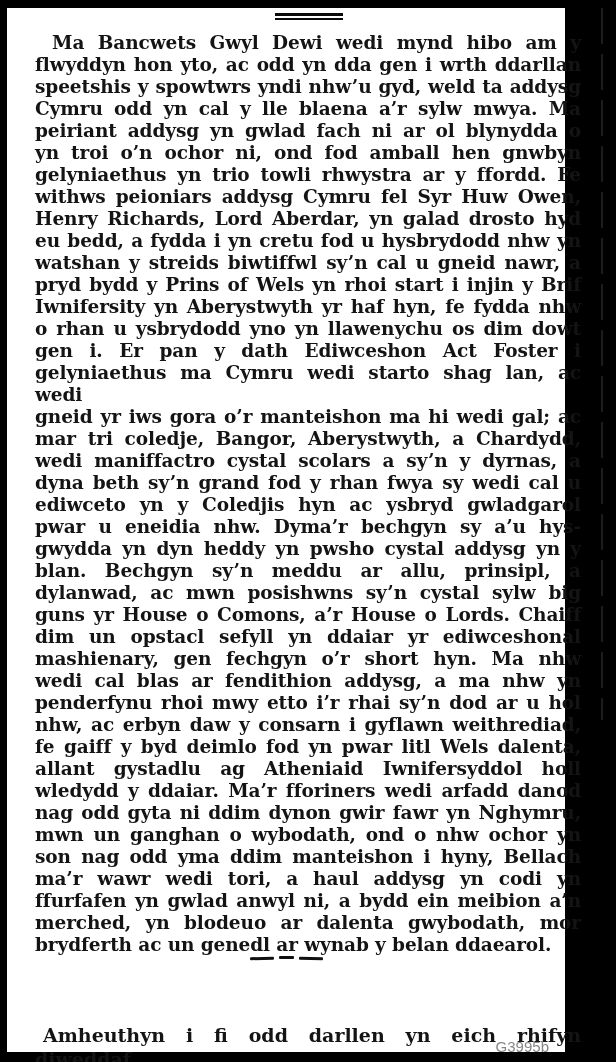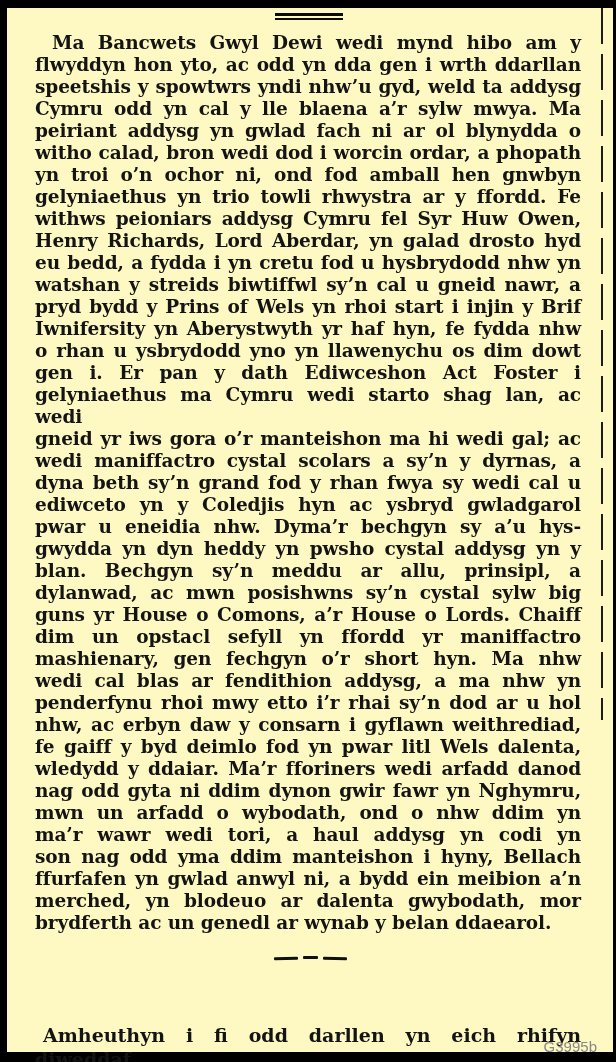--- a/index.html
+++ b/index.html
@@ -7,22 +7,22 @@
     position: relative;
     width: 616px;
     height: 1062px;
     background: #000;
     overflow: hidden;
     font-family: "DejaVu Serif", serif;
   }
   .page {
     position: absolute;
     top: 8px; left: 7px;
-    width: 606px; height: 1044px;
-    background: #fef9c3;
+    width: 558px; height: 1044px;
+    background: #ffffff;
   }
   .divider-top {
     position: absolute;
     left: 268px; top: 5px;
     width: 68px; height: 2px;
     border-top: 3px solid #0a0a0a;
     border-bottom: 2px solid #0a0a0a;
   }
   .column-rule {
     position: absolute;
@@ -97,52 +97,53 @@
     <div class="divider-top"></div>
 
     <div class="column-rule"></div>
 
     <div class="article">
         <div class="line first">Ma Bancwets Gwyl Dewi wedi mynd hibo am y</div>
         <div class="line">flwyddyn hon yto, ac odd yn dda gen i wrth ddarllan</div>
         <div class="line">speetshis y spowtwrs yndi nhw’u gyd, weld ta addysg</div>
         <div class="line">Cymru odd yn cal y lle blaena a’r sylw mwya. Ma</div>
         <div class="line">peiriant addysg yn gwlad fach ni ar ol blynydda o</div>
-        <div class="line">witho calad, bron wedi dod i worcin ordar, a phopath</div>
         <div class="line">yn troi o’n ochor ni, ond fod amball hen gnwbyn</div>
         <div class="line">gelyniaethus yn trio towli rhwystra ar y ffordd. Fe</div>
         <div class="line">withws peioniars addysg Cymru fel Syr Huw Owen,</div>
         <div class="line">Henry Richards, Lord Aberdar, yn galad drosto hyd</div>
         <div class="line">eu bedd, a fydda i yn cretu fod u hysbrydodd nhw yn</div>
         <div class="line">watshan y streids biwtiffwl sy’n cal u gneid nawr, a</div>
         <div class="line">pryd bydd y Prins of Wels yn rhoi start i injin y Brif</div>
         <div class="line">Iwnifersity yn Aberystwyth yr haf hyn, fe fydda nhw</div>
         <div class="line">o rhan u ysbrydodd yno yn llawenychu os dim dowt</div>
         <div class="line">gen i. Er pan y dath Ediwceshon Act Foster i</div>
         <div class="line">gelyniaethus ma Cymru wedi starto shag lan, ac wedi</div>
         <div class="line">gneid yr iws gora o’r manteishon ma hi wedi gal; ac</div>
+        <div class="line">mar tri coledje, Bangor, Aberystwyth, a Chardydd,</div>
         <div class="line">wedi maniffactro cystal scolars a sy’n y dyrnas, a</div>
         <div class="line">dyna beth sy’n grand fod y rhan fwya sy wedi cal u</div>
         <div class="line">ediwceto yn y Coledjis hyn ac ysbryd gwladgarol</div>
         <div class="line">pwar u eneidia nhw. Dyma’r bechgyn sy a’u hys-</div>
         <div class="line">gwydda yn dyn heddy yn pwsho cystal addysg yn y</div>
         <div class="line">blan. Bechgyn sy’n meddu ar allu, prinsipl, a</div>
         <div class="line">dylanwad, ac mwn posishwns sy’n cystal sylw big</div>
         <div class="line">guns yr House o Comons, a’r House o Lords. Chaiff</div>
-        <div class="line">dim un opstacl sefyll yn ffordd yr maniffactro</div>
+        <div class="line">dim un opstacl sefyll yn ddaiar yr ediwceshonal</div>
         <div class="line">mashienary, gen fechgyn o’r short hyn. Ma nhw</div>
         <div class="line">wedi cal blas ar fendithion addysg, a ma nhw yn</div>
         <div class="line">penderfynu rhoi mwy etto i’r rhai sy’n dod ar u hol</div>
         <div class="line">nhw, ac erbyn daw y consarn i gyflawn weithrediad,</div>
         <div class="line">fe gaiff y byd deimlo fod yn pwar litl Wels dalenta,</div>
+        <div class="line">allant gystadlu ag Atheniaid Iwnifersyddol holl</div>
         <div class="line">wledydd y ddaiar. Ma’r fforiners wedi arfadd danod</div>
         <div class="line">nag odd gyta ni ddim dynon gwir fawr yn Nghymru,</div>
-        <div class="line">mwn un arfadd o wybodath, ond o nhw ddim yn</div>
+        <div class="line">mwn un ganghan o wybodath, ond o nhw ochor yn</div>
+        <div class="line">son nag odd yma ddim manteishon i hyny, Bellach</div>
         <div class="line">ma’r wawr wedi tori, a haul addysg yn codi yn</div>
-        <div class="line">son nag odd yma ddim manteishon i hyny, Bellach</div>
         <div class="line">ffurfafen yn gwlad anwyl ni, a bydd ein meibion a’n</div>
         <div class="line">merched, yn blodeuo ar dalenta gwybodath, mor</div>
         <div class="line lastline">brydferth ac un genedl ar wynab y belan ddaearol.</div>
       </div>
 
     <div class="divider-mid">
       <span class="dash d1"></span>
       <span class="dash d2"></span>
       <span class="dash d3"></span>
     </div>

